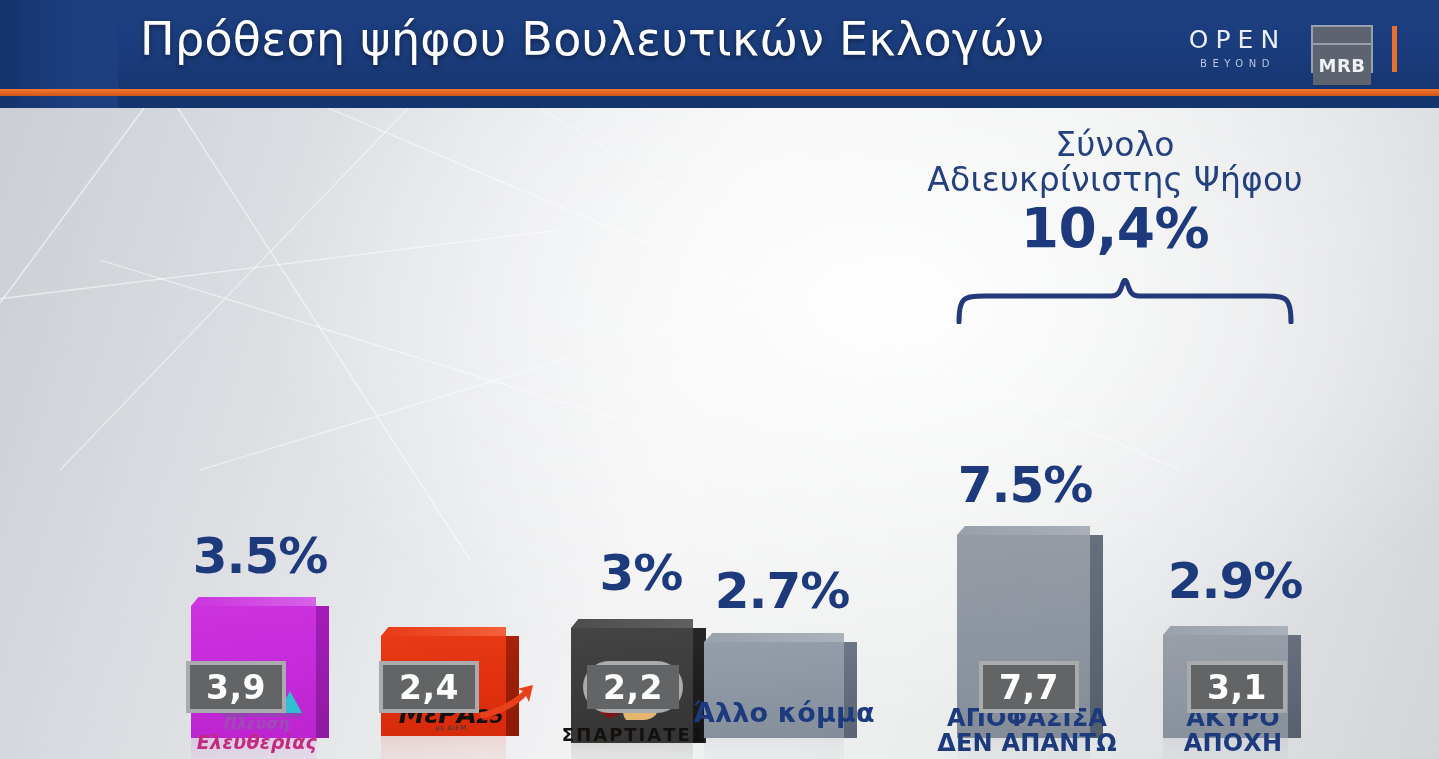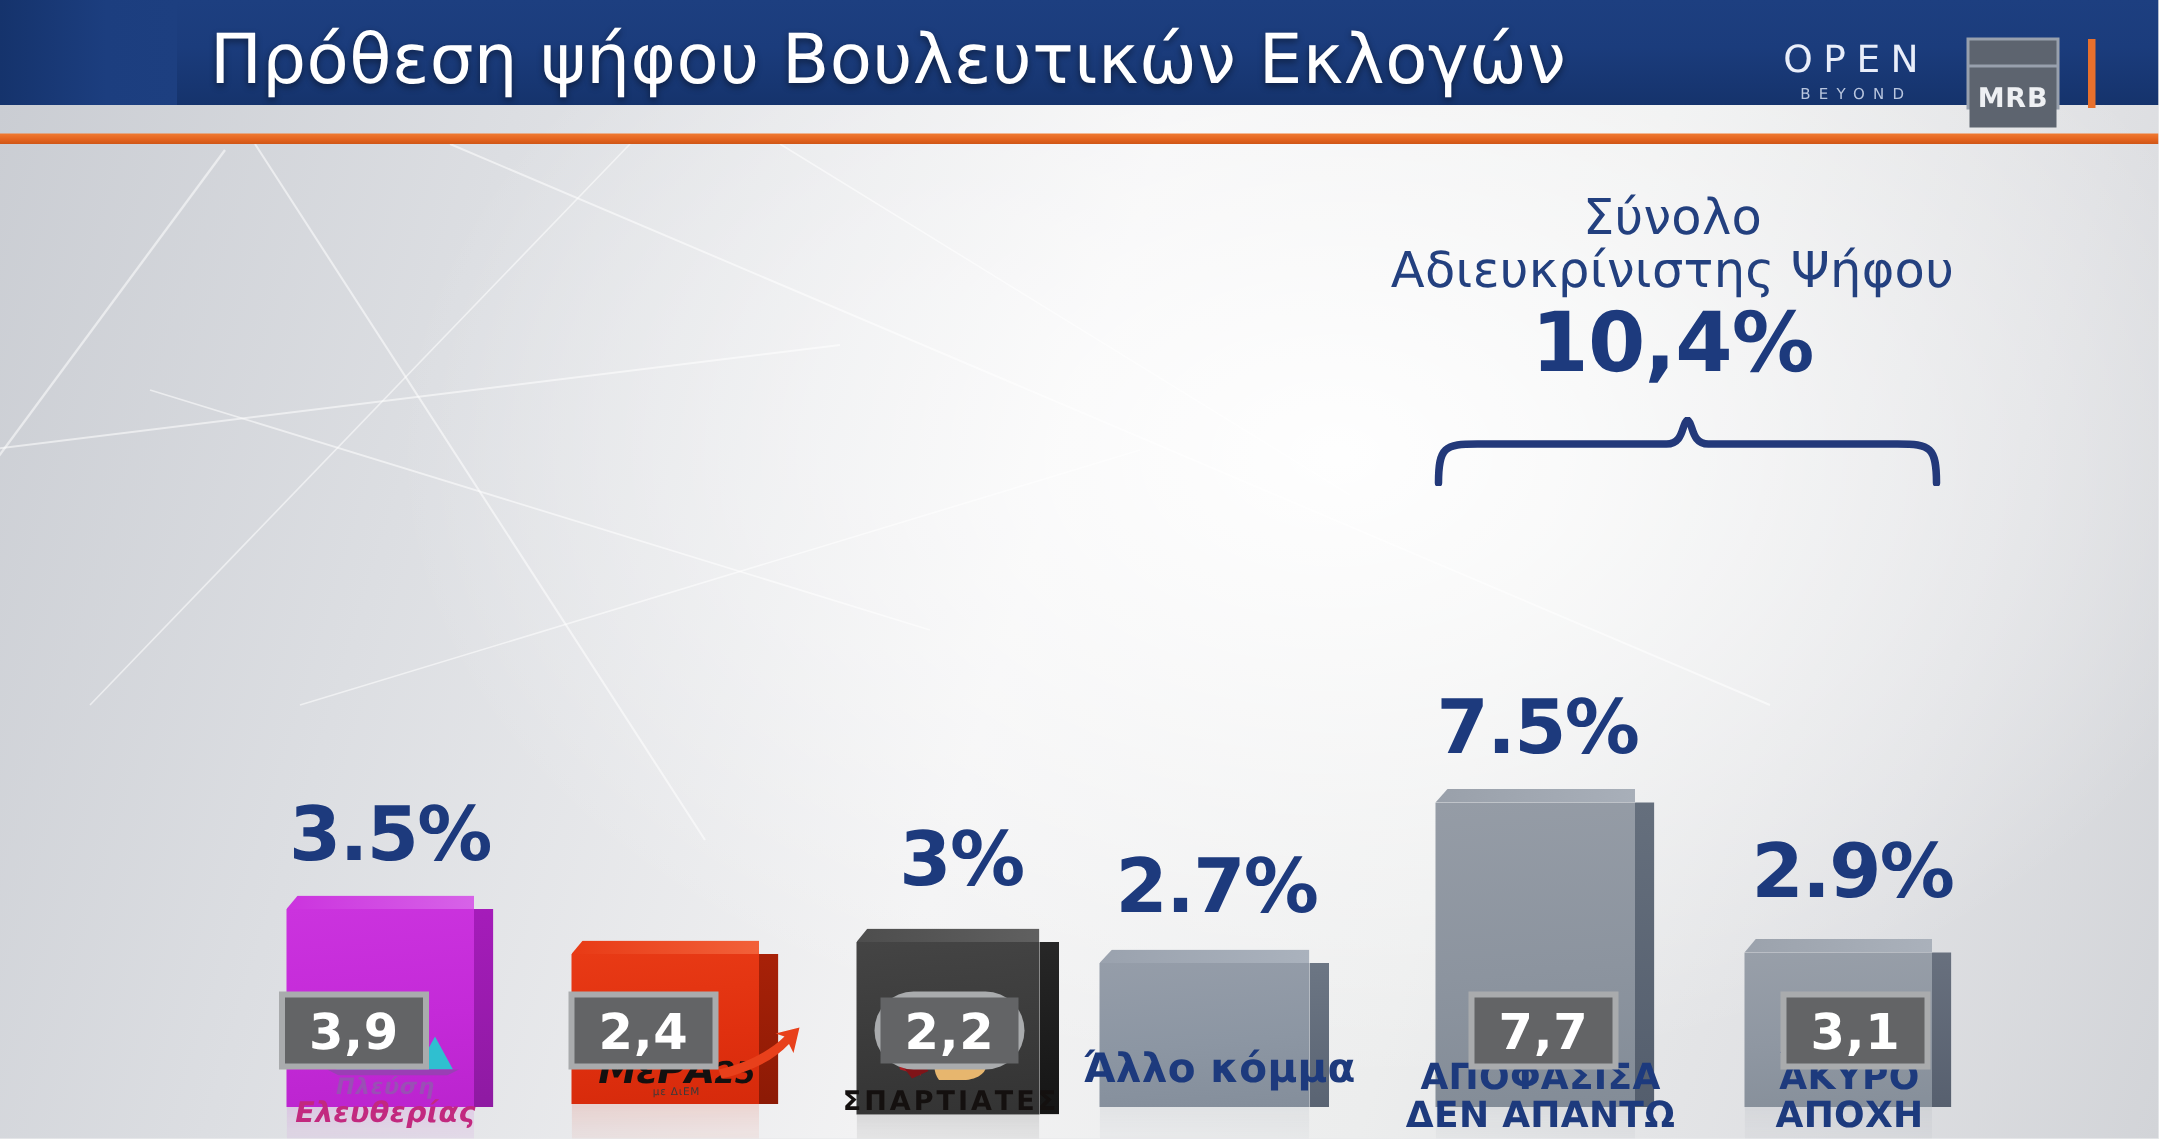--- a/index.html
+++ b/index.html
@@ -16,21 +16,21 @@
     position:absolute;inset:0;
     background:
       radial-gradient(ellipse 900px 600px at 62% 40%, rgba(255,255,255,.95) 0%, rgba(255,255,255,0) 70%),
       linear-gradient(107deg,#c9ccd2 0%,#dcdee2 22%,#f2f2f3 48%,#eceded 68%,#dfe0e3 86%,#d2d4d8 100%);
   }
   .bg-streaks{position:absolute;inset:0;}
   .bg-streaks svg{width:100%;height:100%;display:block;}
 
   
   .header{
-    position:absolute;left:0;top:0;width:1439px;height:70px;
+    position:absolute;left:0;top:0;width:1439px;height:108px;
     background:linear-gradient(180deg,#1d3f80 0%,#1b3c7c 45%,#15336c 100%);
     overflow:hidden;
   }
   .header:before{
     content:"";position:absolute;left:0;top:0;width:118px;height:100%;
     background:linear-gradient(90deg,#15336c 0%,#1c3e7f 60%,#1d3f80 100%);
   }
   .header-title{
     position:absolute;left:140px;top:12px;
     font-size:46px;font-weight:400;letter-spacing:.3px;
@@ -271,21 +271,21 @@
           <svg width="96" height="42" viewBox="0 0 96 42">
             <path d="M14 30 C10 16, 24 4, 44 5 C62 6, 72 13, 70 20 C60 14, 44 13, 36 18 C30 22, 28 28, 28 34 Z" fill="#a81d22"></path>
             <path d="M40 20 C52 16, 66 18, 70 24 C74 30, 68 36, 58 37 L40 37 C36 32, 36 24, 40 20 Z" fill="#e7b66e"></path>
             <path d="M16 28 C22 26, 30 27, 33 31 L22 36 Z" fill="#7f1418"></path>
           </svg>
         </div>
         <div class="word">ΣΠΑΡΤΙΑΤΕΣ</div>
       </div>
     </div>
 
-    <div class="bar-group" style="left:733px;width:165px;height:636px;">
+    <div class="bar-group" style="left:704px;width:165px;height:636px;">
       <div class="bar-pct" style="top:443px;left:78px;">2.7%</div>
       <div class="bar-box" style="left:0;top:519px;width:140px;height:96px;">
         <div class="bar-front" style="background:linear-gradient(175deg,#959da9 0%,#8c96a3 55%,#848e9b 100%);"></div>
         <div class="bar-side" style="background:linear-gradient(180deg,#6c7684 0%,#5a6473 100%);clip-path:polygon(0 0,100% -13%,100% 100%,0 100%);"></div>
         <div class="bar-top" style="background:linear-gradient(90deg,#9aa2ae 0%,#aab2bd 100%);clip-path:polygon(0 100%,6% 0,100% 0,100% 100%);"></div>
         <div class="bar-reflect" style="background:linear-gradient(180deg,#8c96a3,rgba(140,150,163,0));"></div>
       </div>
       <div class="bar-label" style="top:576px;left:80px;">
         <div class="label-text">Άλλο κόμμα</div>
       </div>

